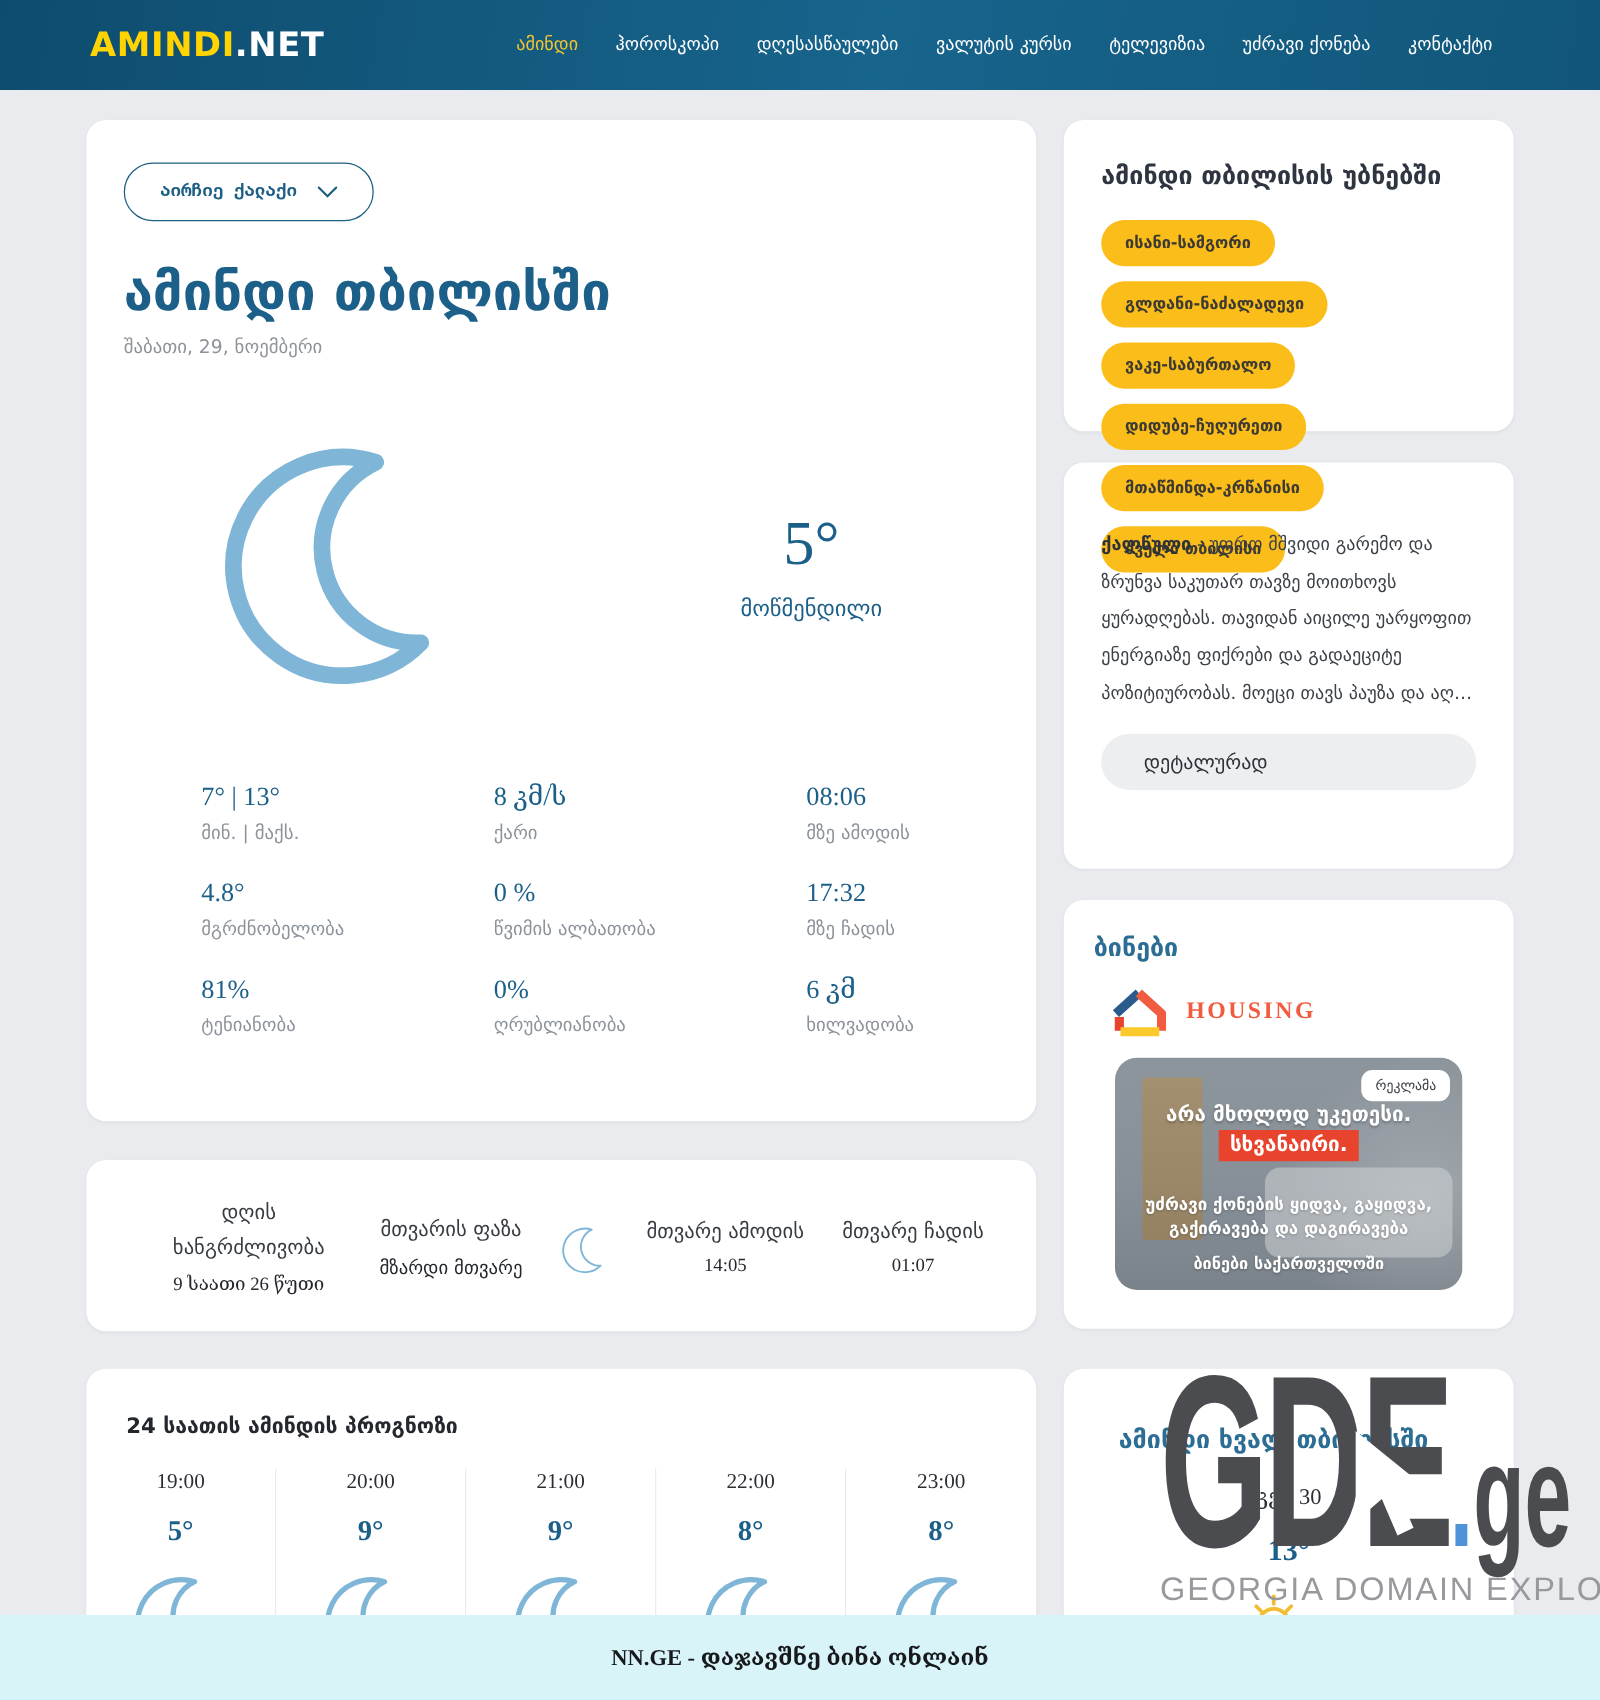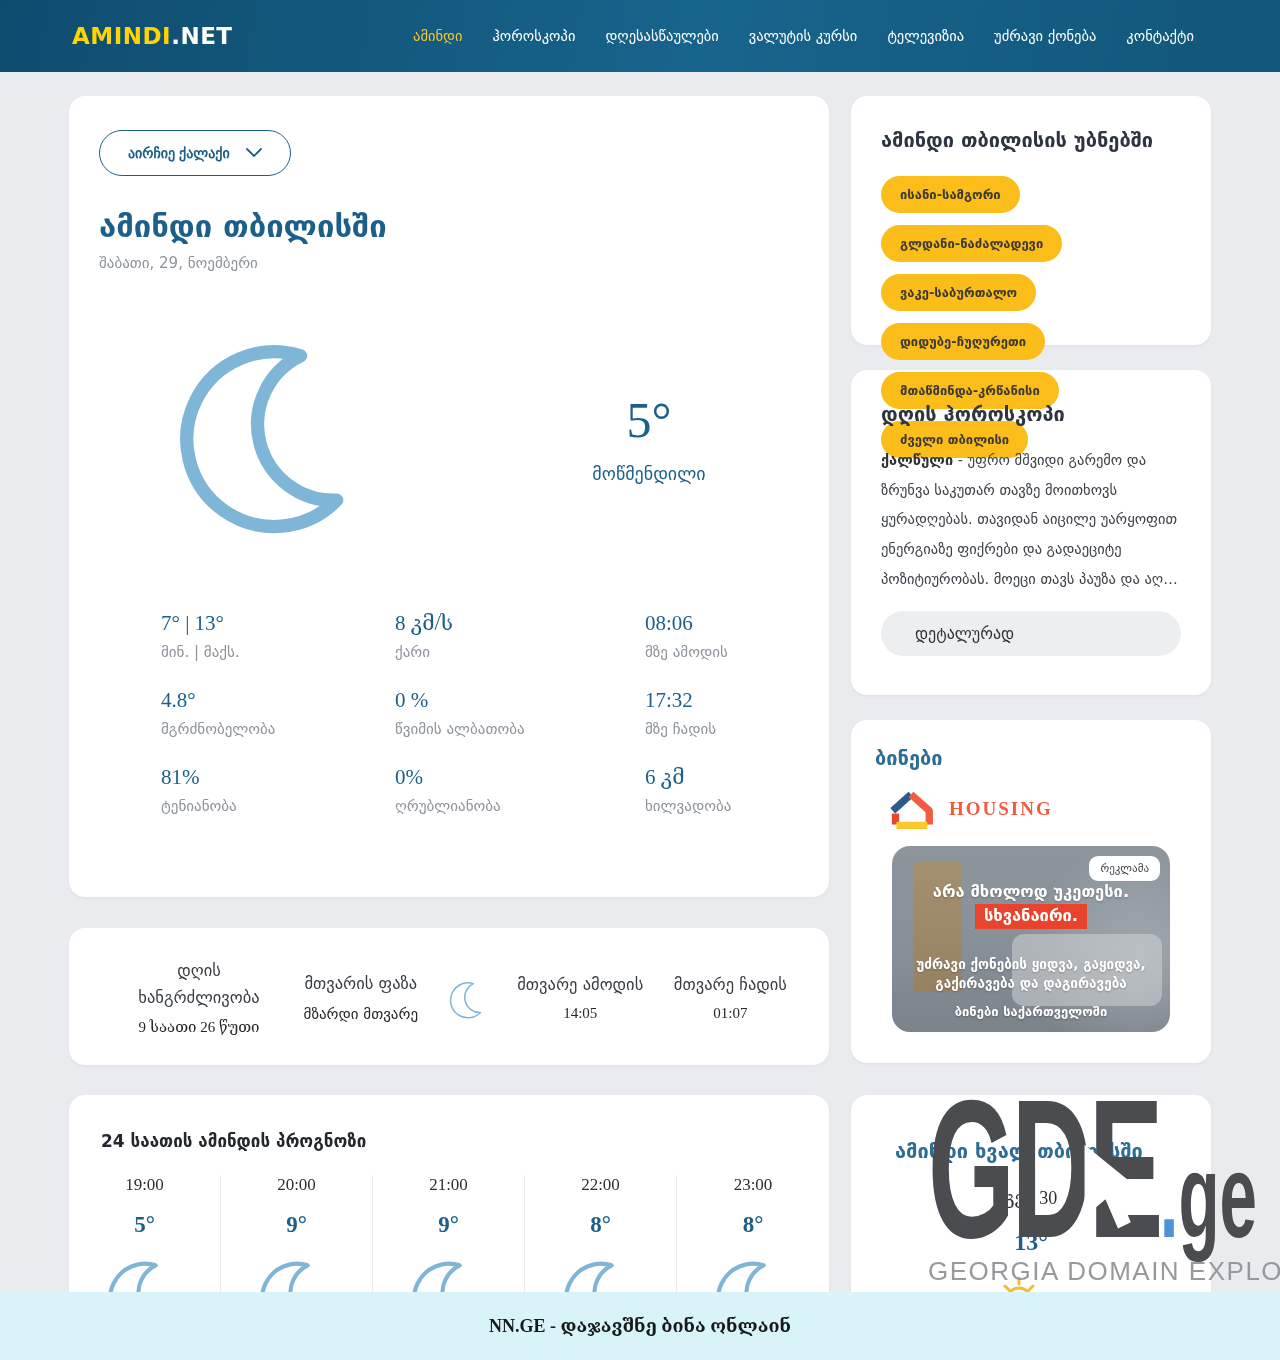--- a/index.html
+++ b/index.html
@@ -11,42 +11,42 @@
   }
   .serif { font-family:"Liberation Serif","DejaVu Serif",serif; }
 
   
   .navbar {
     height:72px;
     background:linear-gradient(100deg,#0e4c6e 0%,#17648c 55%,#11567a 100%);
     display:flex; align-items:center; justify-content:space-between;
     padding:0 86px 0 72px;
   }
-  .logo { font-size:23px; font-weight:bold; letter-spacing:.5px; cursor:pointer; }
+  .logo { font-size:27px; font-weight:bold; letter-spacing:.5px; cursor:pointer; }
   .logo .lg-a { color:#ffd400; }
   .logo .lg-b { color:#ffffff; }
   .nav-items { display:flex; gap:30px; }
   .nav-item { color:#ffffff; font-size:14.5px; cursor:pointer; white-space:nowrap; }
   .nav-item.active { color:#f5c52e; }
 
   
   .content { position:absolute; top:96px; left:69px; display:flex; gap:22px; }
   .main-col { width:760px; }
   .side-col { width:360px; }
   .card { background:#fff; border-radius:16px; box-shadow:0 1px 3px rgba(20,40,60,.05); }
 
   
   #weather-card { height:801px; padding:34px 30px; }
   .city-btn {
     display:inline-flex; align-items:center; gap:16px;
     border:1.6px solid #1c5f84; border-radius:26px; background:#fff;
     color:#1c5f84; font-weight:bold; font-size:14px;
-    padding:14px 28px; cursor:pointer; font-family:Liberation Sans, sans-serif;
-  }
-  .weather-title { margin-top:32px; font-size:31px; font-weight:bold; color:#1c608a; }
+    padding:14px 28px; cursor:pointer; font-family:Liberation Mono, monospace;
+  }
+  .weather-title { margin-top:32px; font-size:42px; font-weight:bold; color:#1c608a; }
   .weather-date { margin-top:10px; font-size:15px; color:#8d939b; }
   .current-row { display:flex; align-items:center; margin-top:68px; height:195px; }
   .big-moon { margin-left:80px; width:190px; height:195px; flex:none; }
   .temp-block { margin-left:180px; width:200px; text-align:center; }
   .temp-val { font-size:50px; color:#1c608a; }
   .temp-cond { margin-top:14px; font-size:18px; color:#1c608a; }
   .stats-grid {
     margin:76px 0 0 62px;
     display:grid; grid-template-columns:234px 250px auto; row-gap:27px;
   }
@@ -296,21 +296,20 @@
         <span class="pill">ისანი-სამგორი</span>
         <span class="pill">გლდანი-ნაძალადევი</span>
         <span class="pill">ვაკე-საბურთალო</span>
         <span class="pill">დიდუბე-ჩუღურეთი</span>
         <span class="pill">მთაწმინდა-კრწანისი</span>
         <span class="pill">ძველი თბილისი</span>
       </div>
     </div>
 
     <div class="card" id="horoscope-card">
-      <div class="side-title-dark">დღის ჰოროსკოპი</div>
       <div class="horo-text"><b>ქალწული</b><span> - უფრო მშვიდი გარემო და ზრუნვა საკუთარ თავზე მოითხოვს ყურადღებას. თავიდან აიცილე უარყოფით ენერგიაზე ფიქრები და გადაეციტე პოზიტიურობას. მოეცი თავს პაუზა და აღ…</span></div>
       <button class="detail-btn">დეტალურად</button>
     </div>
 
     <div class="card" id="listings-card">
       <div class="side-title-blue">ბინები</div>
       <div class="housing-row">
         <svg width="44" height="42" viewBox="0 0 48 46">
           <line x1="7" y1="40" x2="7" y2="28" stroke="#e8432c" stroke-width="8"></line>
           <polyline points="4,25 24,7" fill="none" stroke="#2b5a8c" stroke-width="8" stroke-linejoin="round"></polyline>

